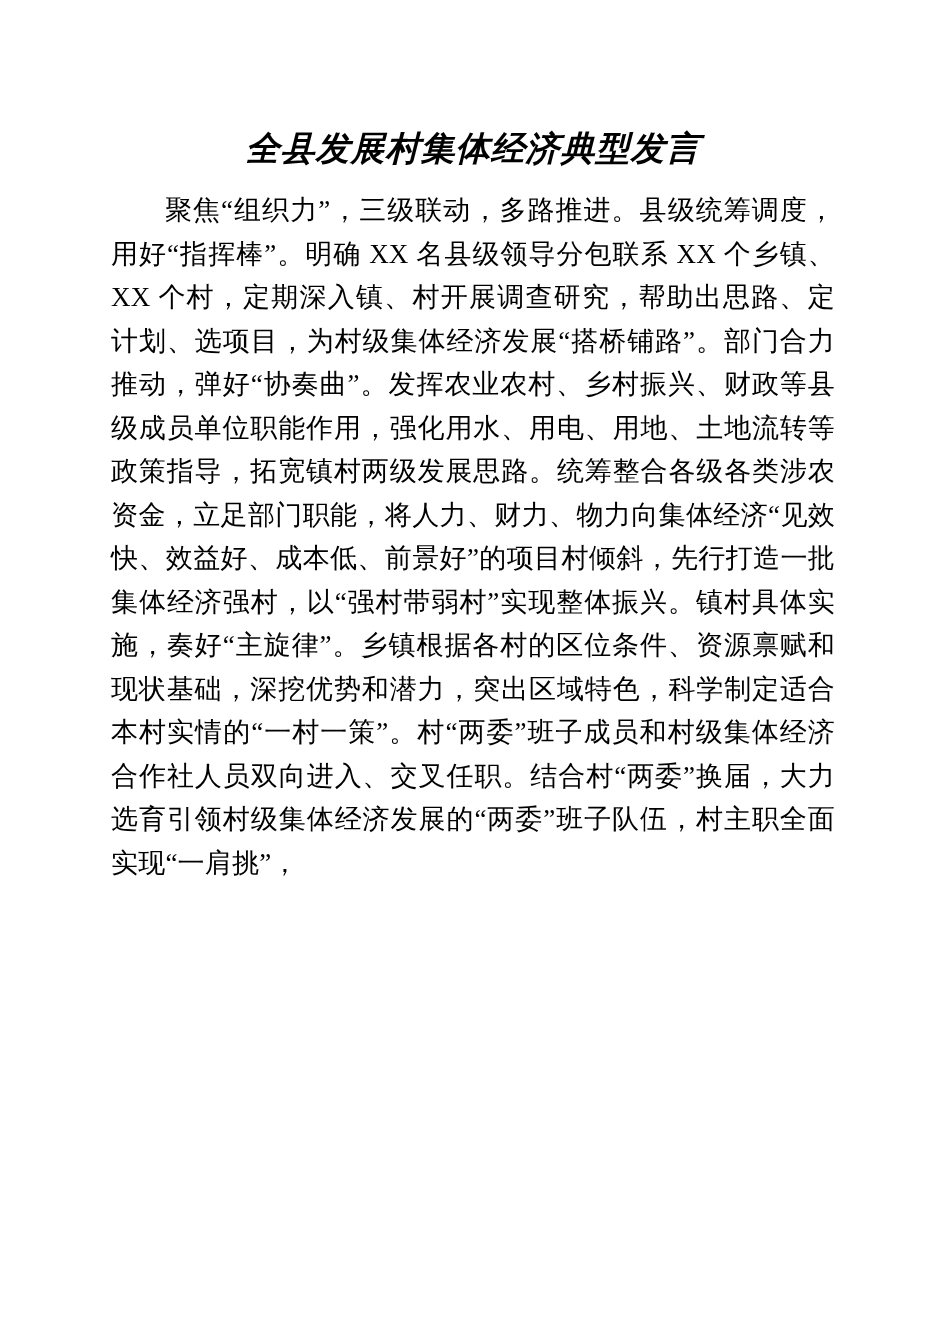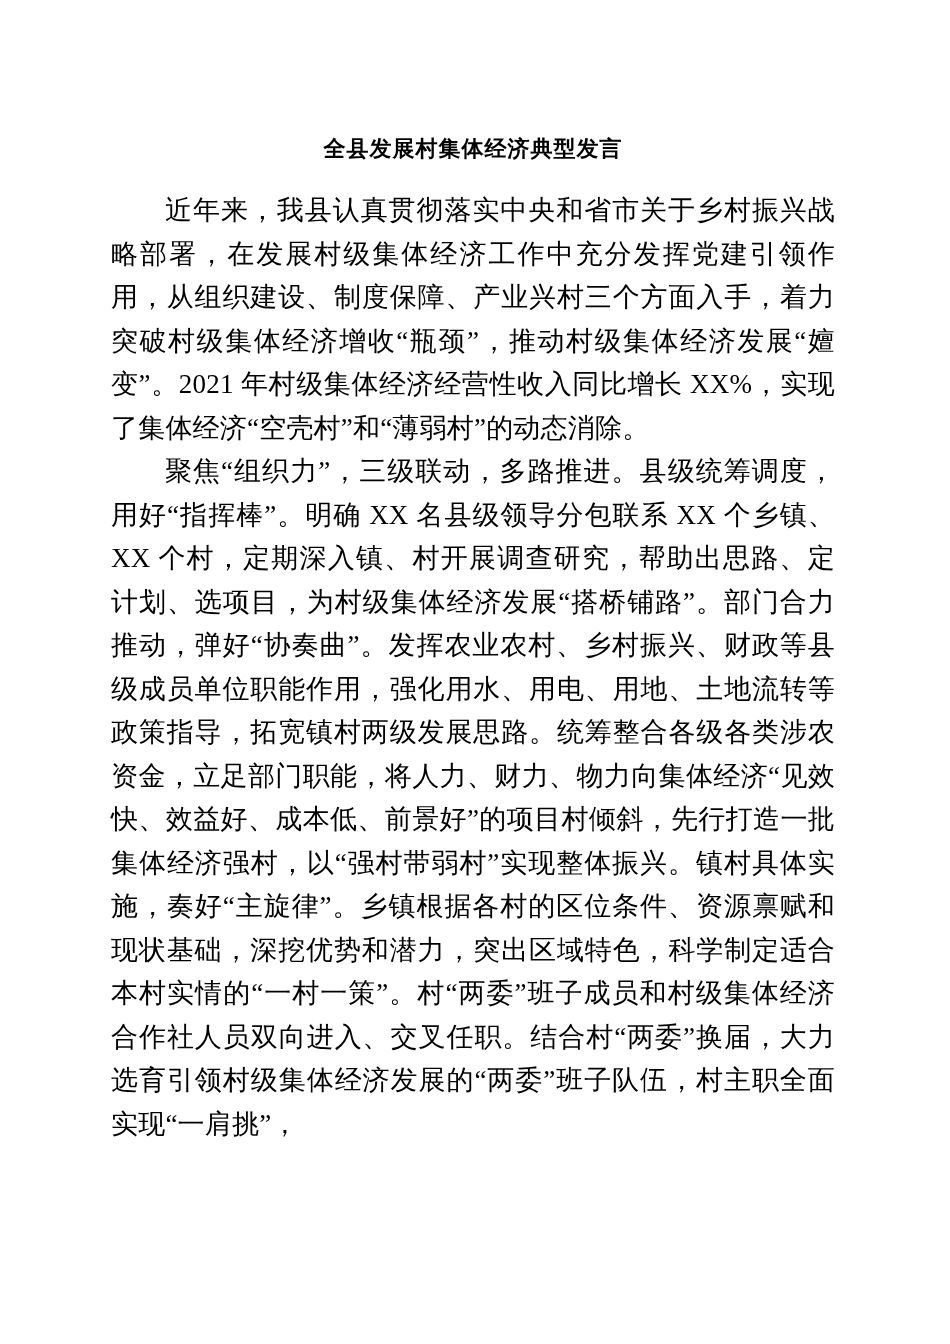--- a/index.html
+++ b/index.html
@@ -17,41 +17,41 @@
     overflow: hidden;
   }
   .content {
     position: absolute;
     left: 111px;
     top: 122px;
     width: 724px;
   }
   .doc-title {
     margin: 0 0 13px 0;
-    font-size: 22px;
+    font-size: 34px;
     font-weight: bold;
     line-height: 54px;
     text-align: center;
     letter-spacing: 1px;
     color: #000000;
     font-family: "Liberation Serif", "DejaVu Serif", serif;
+    font-style: italic;
   }
   .doc-paragraph {
     margin: 0;
     font-size: 27px;
     line-height: 43.5px;
     text-align: justify;
     text-justify: inter-ideograph;
     text-indent: 2em;
     color: #000000;
     letter-spacing: 0.2px;
   }
 </style>
 </head>
 <body>
 
 <div class="page">
   <div class="content">
     <h1 class="doc-title">全县发展村集体经济典型发言</h1>
-    <p class="doc-paragraph">近年来，我县认真贯彻落实中央和省市关于乡村振兴战略部署，在发展村级集体经济工作中充分发挥党建引领作用，从组织建设、制度保障、产业兴村三个方面入手，着力突破村级集体经济增收“瓶颈”，推动村级集体经济发展“嬗变”。2021 年村级集体经济经营性收入同比增长 XX%，实现了集体经济“空壳村”和“薄弱村”的动态消除。</p>
     <p class="doc-paragraph">聚焦“组织力”，三级联动，多路推进。县级统筹调度，用好“指挥棒”。明确 XX 名县级领导分包联系 XX 个乡镇、XX 个村，定期深入镇、村开展调查研究，帮助出思路、定计划、选项目，为村级集体经济发展“搭桥铺路”。部门合力推动，弹好“协奏曲”。发挥农业农村、乡村振兴、财政等县级成员单位职能作用，强化用水、用电、用地、土地流转等政策指导，拓宽镇村两级发展思路。统筹整合各级各类涉农资金，立足部门职能，将人力、财力、物力向集体经济“见效快、效益好、成本低、前景好”的项目村倾斜，先行打造一批集体经济强村，以“强村带弱村”实现整体振兴。镇村具体实施，奏好“主旋律”。乡镇根据各村的区位条件、资源禀赋和现状基础，深挖优势和潜力，突出区域特色，科学制定适合本村实情的“一村一策”。村“两委”班子成员和村级集体经济合作社人员双向进入、交叉任职。结合村“两委”换届，大力选育引领村级集体经济发展的“两委”班子队伍，村主职全面实现“一肩挑”，</p>
   </div>
 </div>
 
 </body></html>

